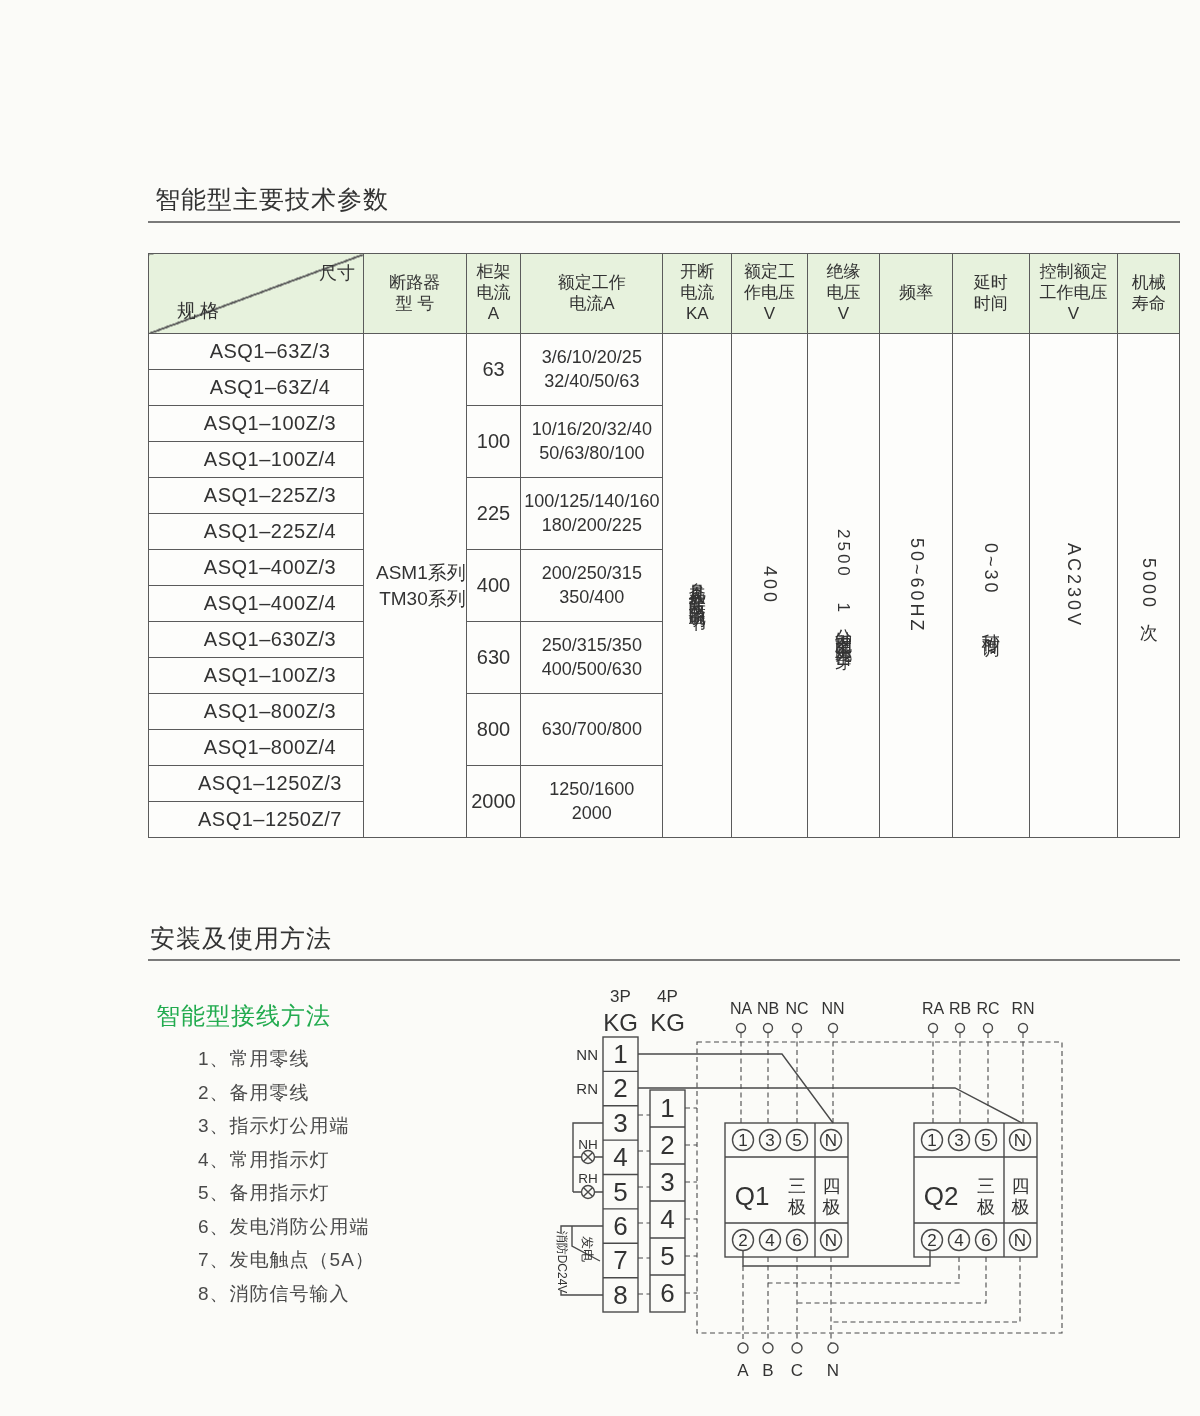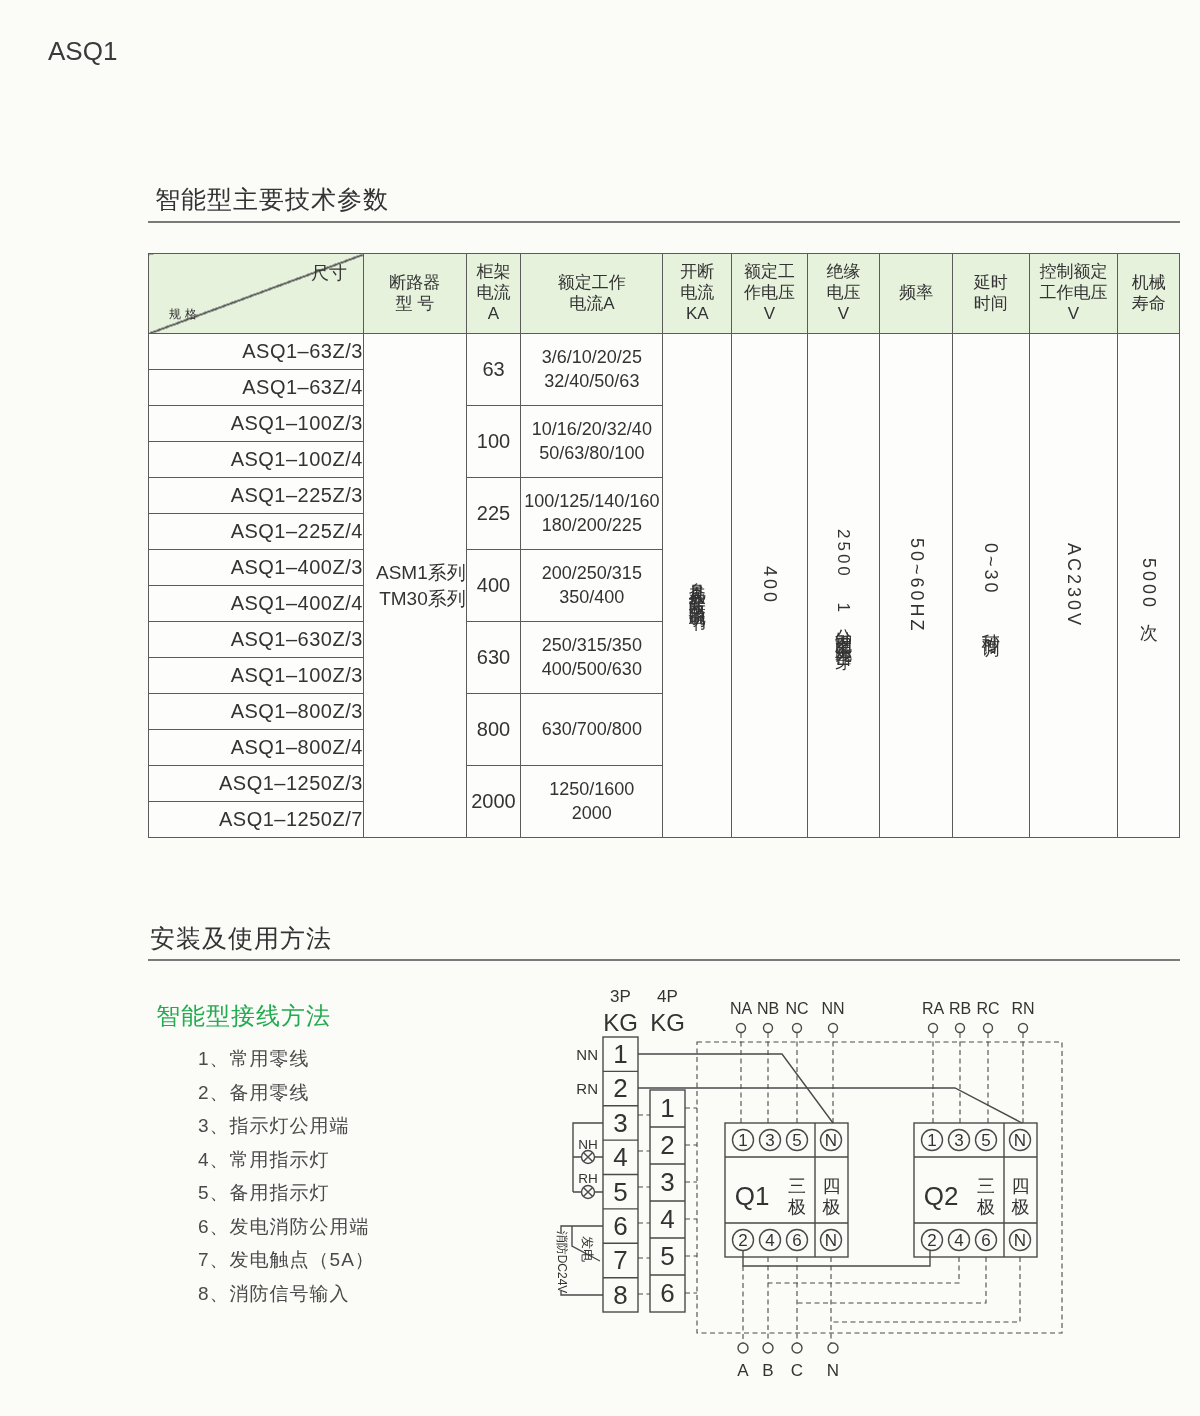--- a/index.html
+++ b/index.html
@@ -17,47 +17,46 @@
   
   .wire-list{left:150px;top:1046px;font-size:19px;color:#4a4a4a;margin-left:48px;}
   .wire-list div{height:33.5px;letter-spacing:1px;}
   
   .spec-table{left:148px;top:253px;}
   table{border-collapse:collapse;table-layout:fixed;width:1032px;background:#fdfdfb;}
   td,th{border:1.5px solid #5b5b5b;text-align:center;vertical-align:middle;
         font-weight:normal;color:#333;padding:0;}
   thead th{background:#e7f2dd;font-size:17px;line-height:1.22;white-space:pre-line;height:79px;}
   tbody tr{height:36px;}
-  td.model{ text-align:right;padding-left:28px;font-size:20px;letter-spacing:0.5px;}
+  td.model{ text-align:center;padding-left:28px;font-size:20px;letter-spacing:0.5px;}
   td.breaker{font-size:19px;white-space:pre-line;line-height:1.35;text-align:right;}
   td.frame{font-size:20px;}
   td.rated{font-size:18px;line-height:1.3;white-space:pre-line;}
   td.vcell div{
     writing-mode:vertical-rl;text-orientation:mixed;
     margin:0 auto;white-space:pre;font-size:18px;letter-spacing:3px;
   }
   td.vcell div.small{font-size:17px;}
   td.vcell div.gap{word-spacing:16px;}
   th.corner{position:relative;
     background:
       linear-gradient(to bottom right,
         rgba(0,0,0,0) calc(50% - 1px), #5b5b5b calc(50% - 1px),
         #5b5b5b calc(50% + 1px), rgba(0,0,0,0) calc(50% + 1px)),
       #e7f2dd;}
-  th.corner .c-tr{position:absolute;top:9px;right:16px;font-size:18px;}
-  th.corner .c-bl{position:absolute;bottom:11px;left:20px;font-size:12px;letter-spacing:4px;}
+  th.corner .c-tr{position:absolute;top:9px;right:8px;font-size:18px;}
+  th.corner .c-bl{position:absolute;bottom:11px;left:28px;font-size:19px;letter-spacing:4px;}
   
   .dg{left:540px;top:975px;}
   .dg text{font-family:"Liberation Sans","DejaVu Sans",sans-serif;fill:#333;}
 </style>
 </head>
 <body>
 
 <div class="abs doc-title">
-  <div>ASQ1</div>
 </div>
 
 <div class="abs sec-head" style="left:155px;top:183px;text-align:right;">智能型主要技术参数</div>
 <div class="abs sec-rule" style="top:221px;"></div>
 
 <div class="abs spec-table">
 <table>
   <colgroup>
     <col style="width:213px">
         <col style="width:102px">

